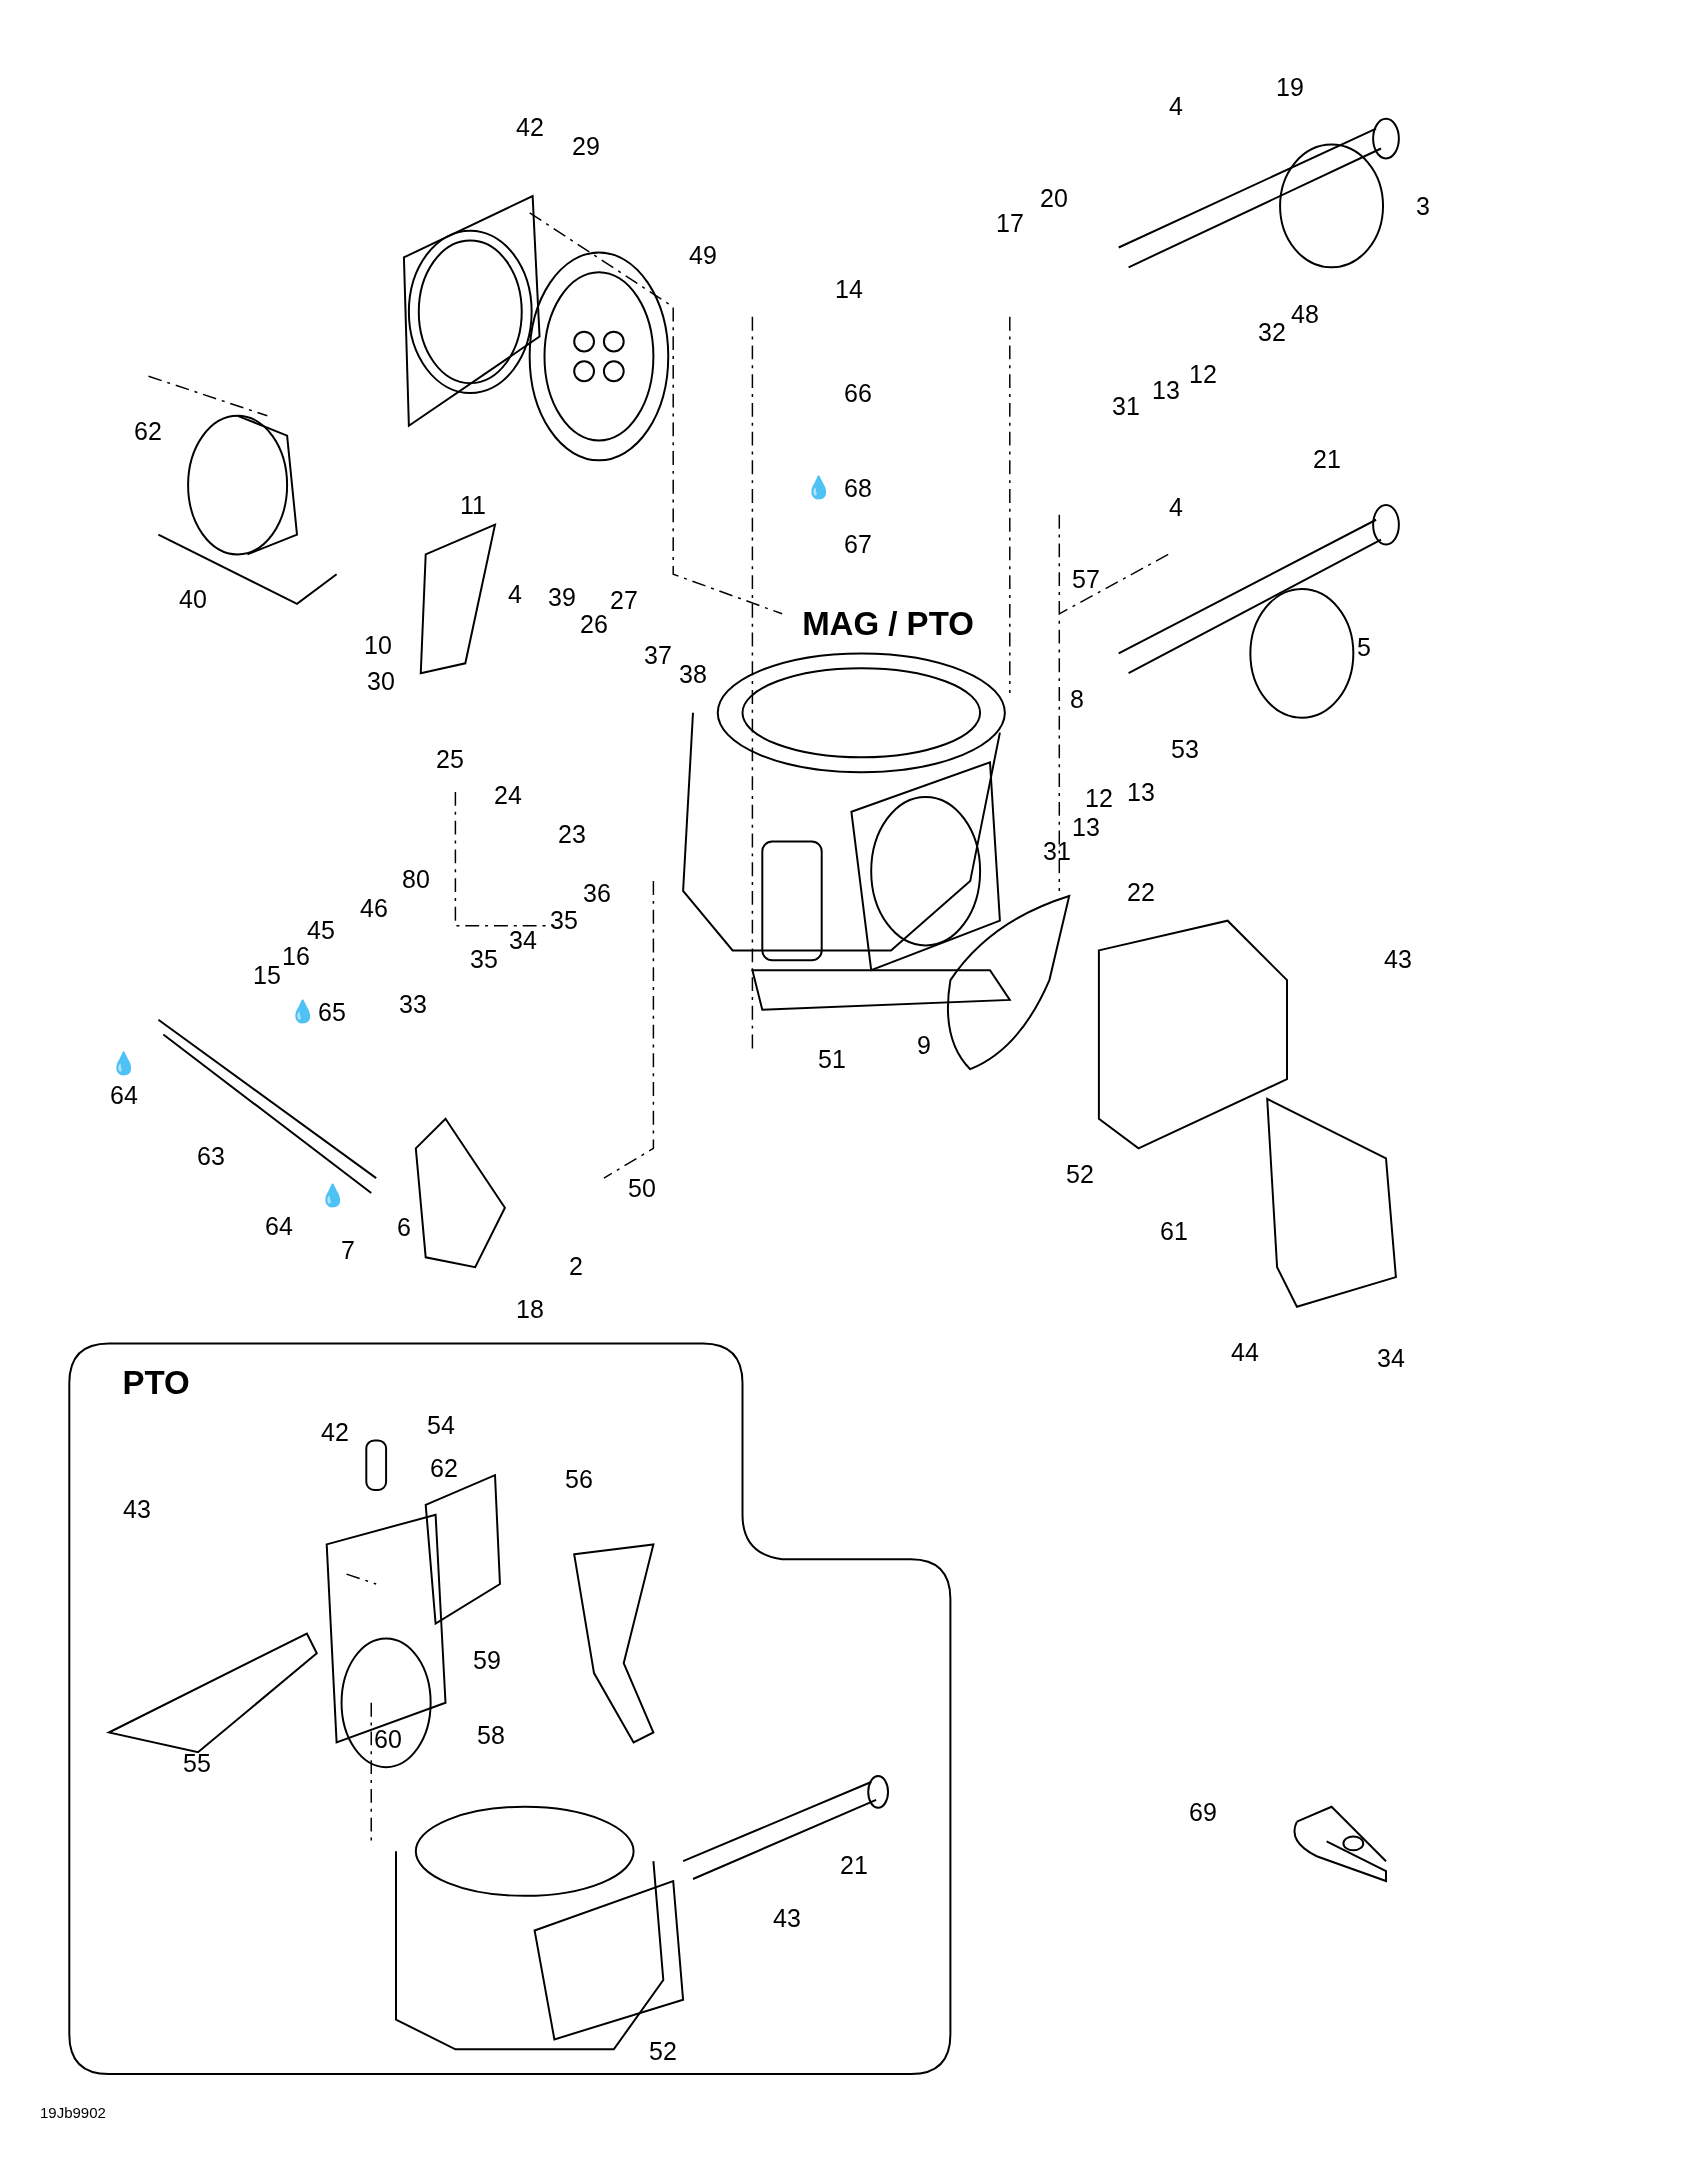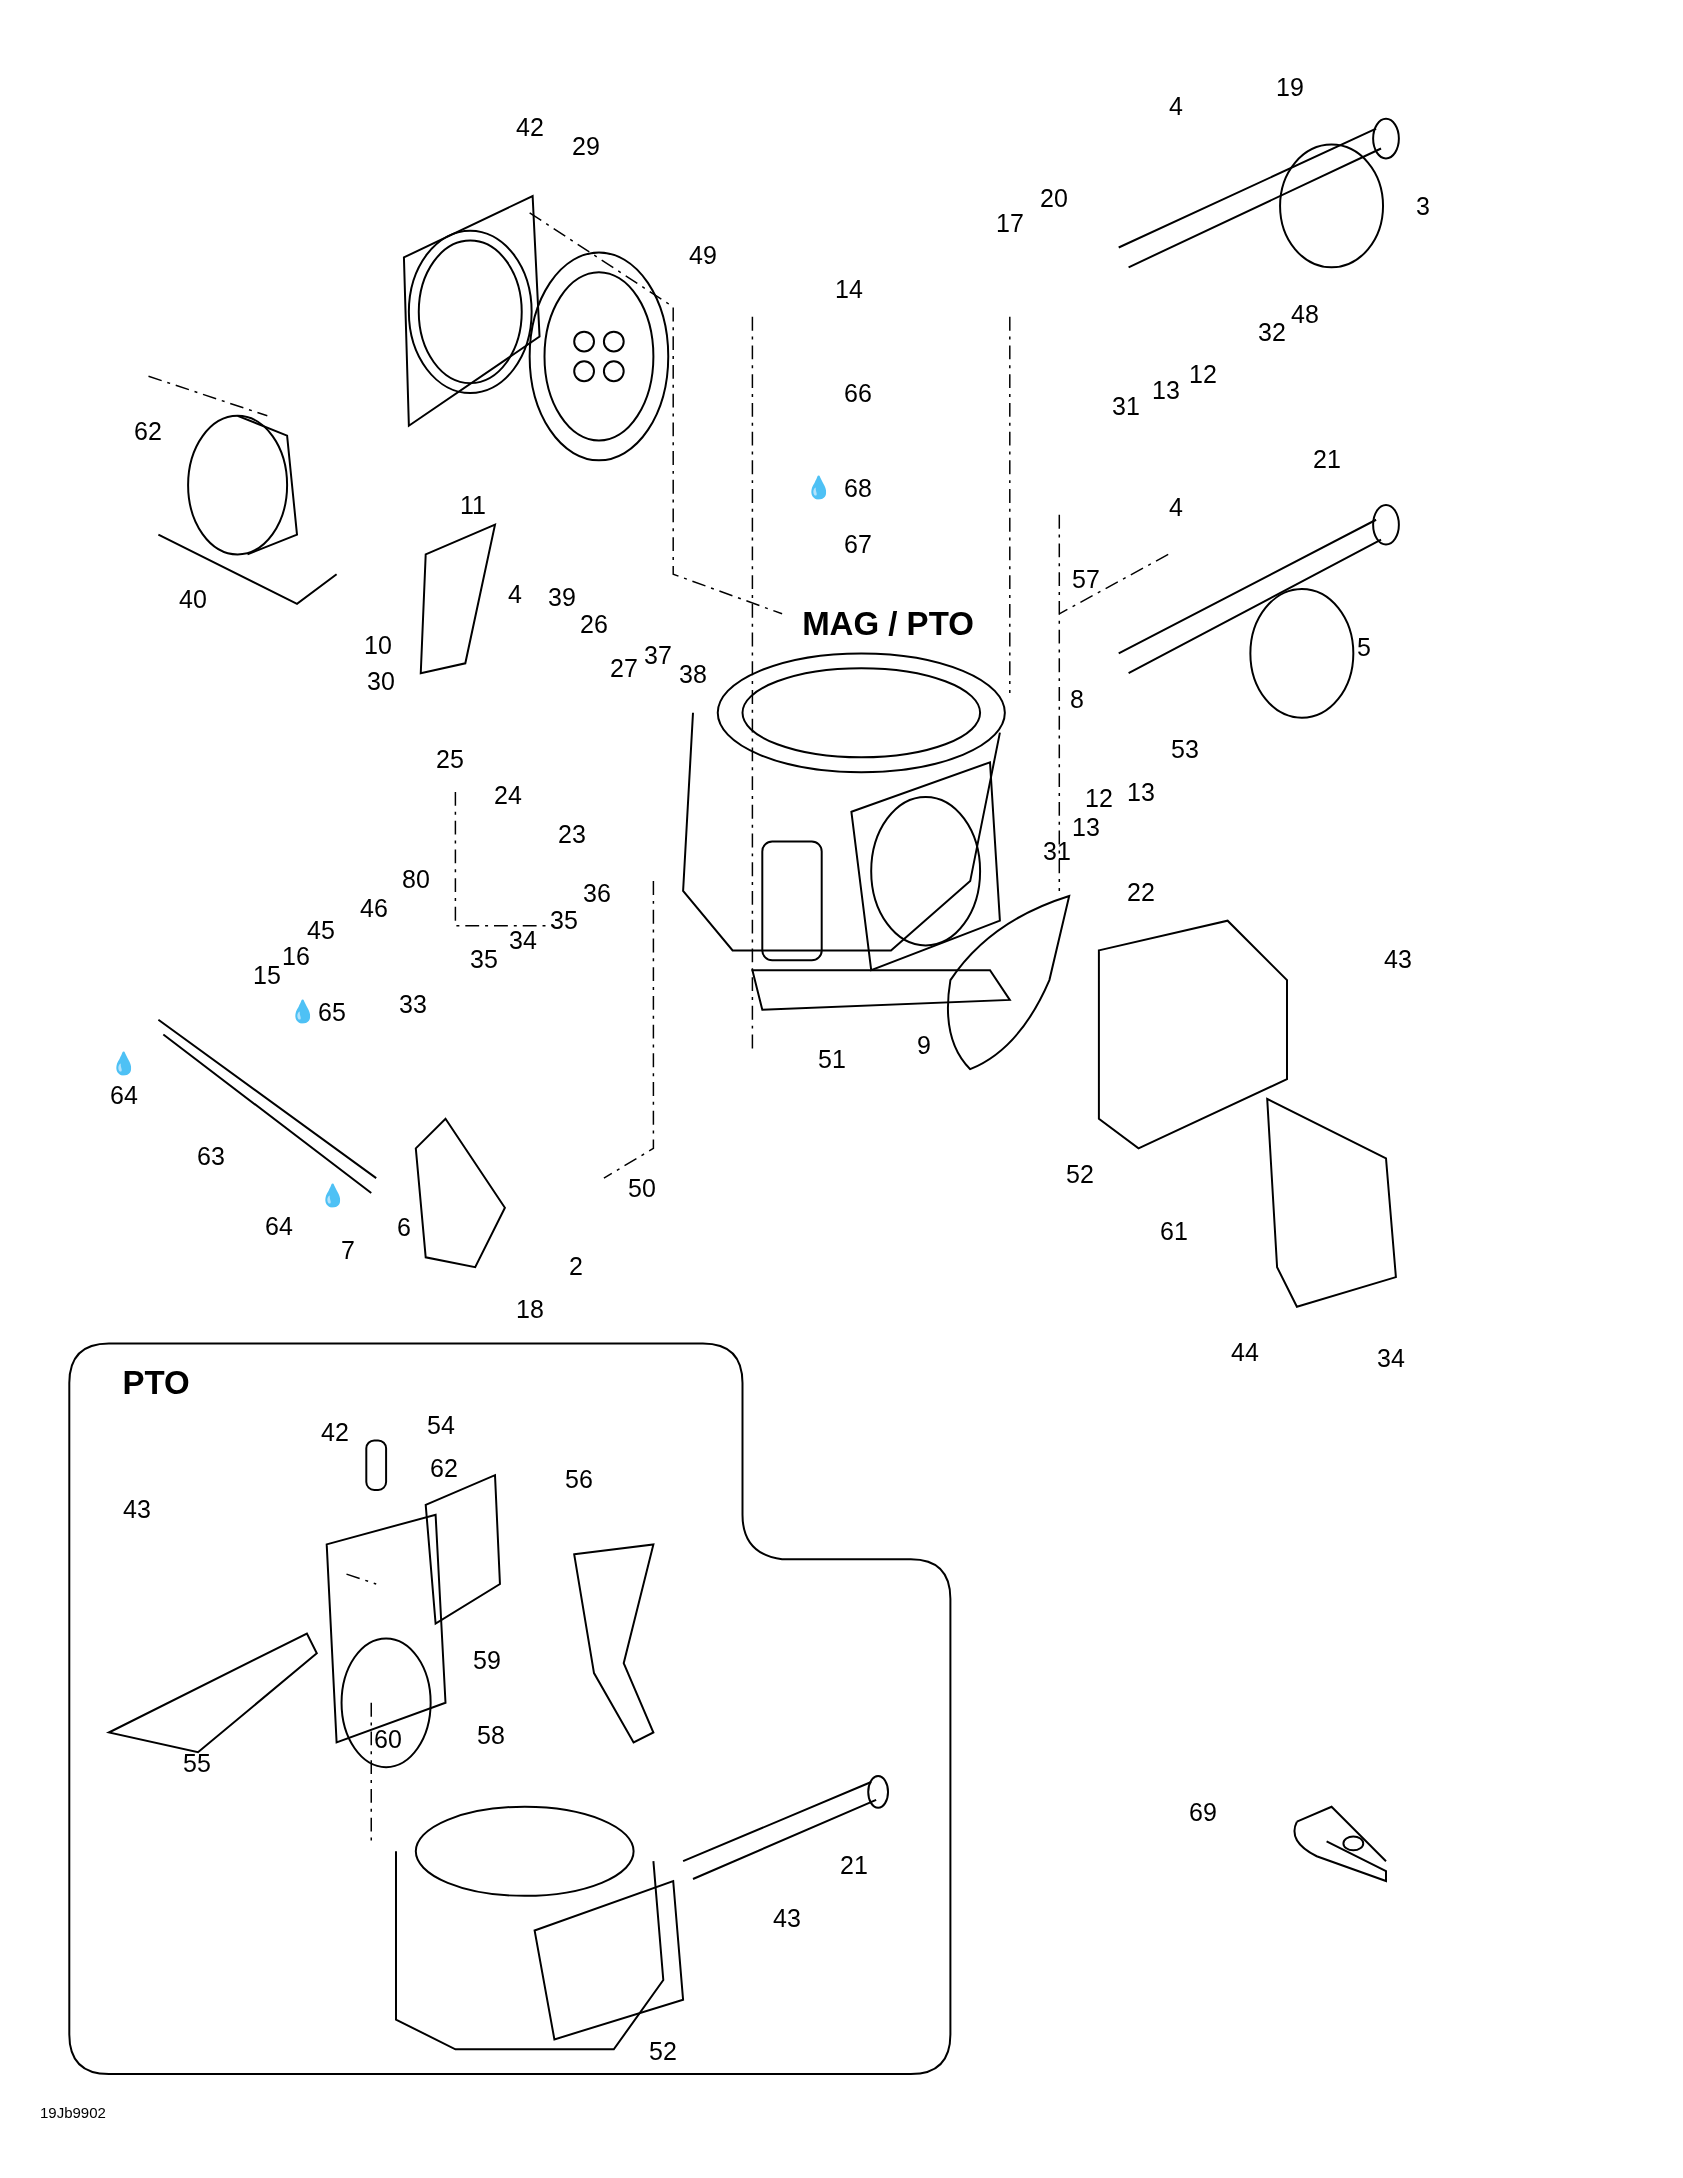--- a/index.html
+++ b/index.html
@@ -120,21 +120,21 @@
 <div class="lbl" style="left:586px;top:146px">29</div>
 <div class="lbl" style="left:703px;top:255px">49</div>
 <div class="lbl" style="left:148px;top:431px">62</div>
 <div class="lbl" style="left:193px;top:599px">40</div>
 <div class="lbl" style="left:473px;top:505px">11</div>
 <div class="lbl" style="left:378px;top:645px">10</div>
 <div class="lbl" style="left:381px;top:681px">30</div>
 <div class="lbl" style="left:515px;top:594px">4</div>
 <div class="lbl" style="left:562px;top:597px">39</div>
 <div class="lbl" style="left:594px;top:624px">26</div>
-<div class="lbl" style="left:624px;top:668px">27</div>
+<div class="lbl" style="left:624px;top:600px">27</div>
 <div class="lbl" style="left:658px;top:655px">37</div>
 <div class="lbl" style="left:693px;top:674px">38</div>
 <div class="lbl" style="left:450px;top:759px">25</div>
 <div class="lbl" style="left:508px;top:795px">24</div>
 <div class="lbl" style="left:572px;top:834px">23</div>
 <div class="lbl" style="left:849px;top:289px">14</div>
 <div class="lbl" style="left:858px;top:393px">66</div>
 <div class="lbl" style="left:858px;top:488px">68</div>
 <div class="lbl" style="left:858px;top:544px">67</div>
 <div class="lbl" style="left:1010px;top:223px">17</div>

